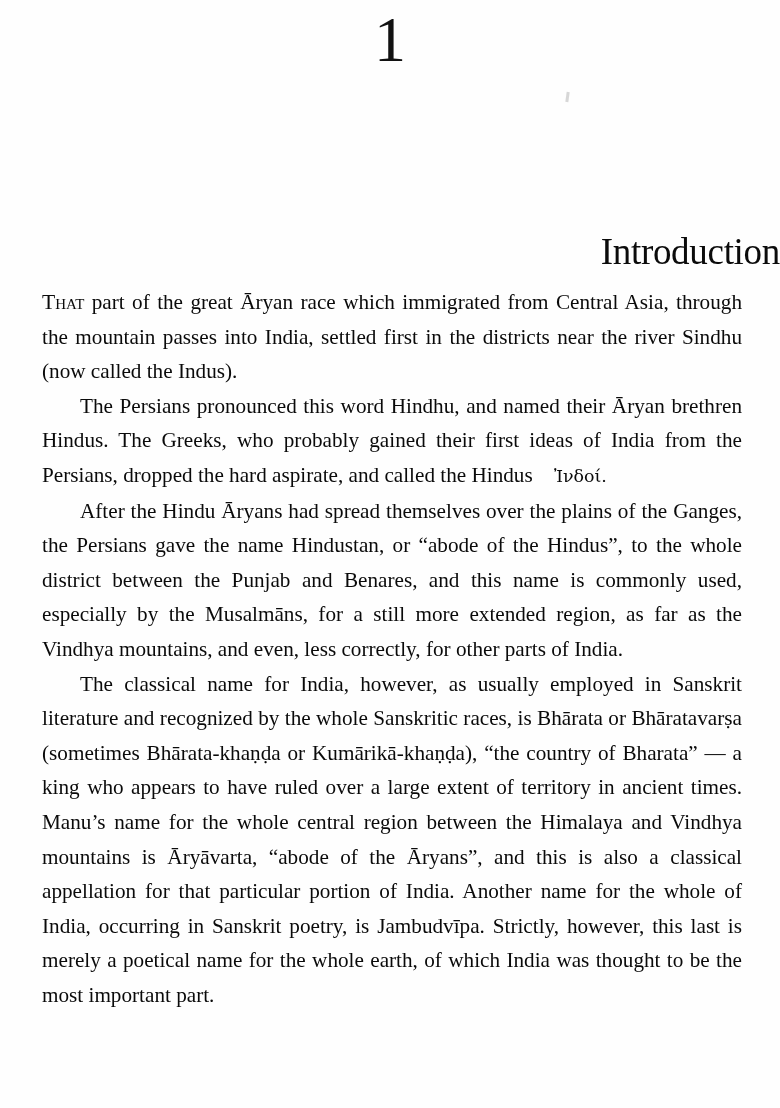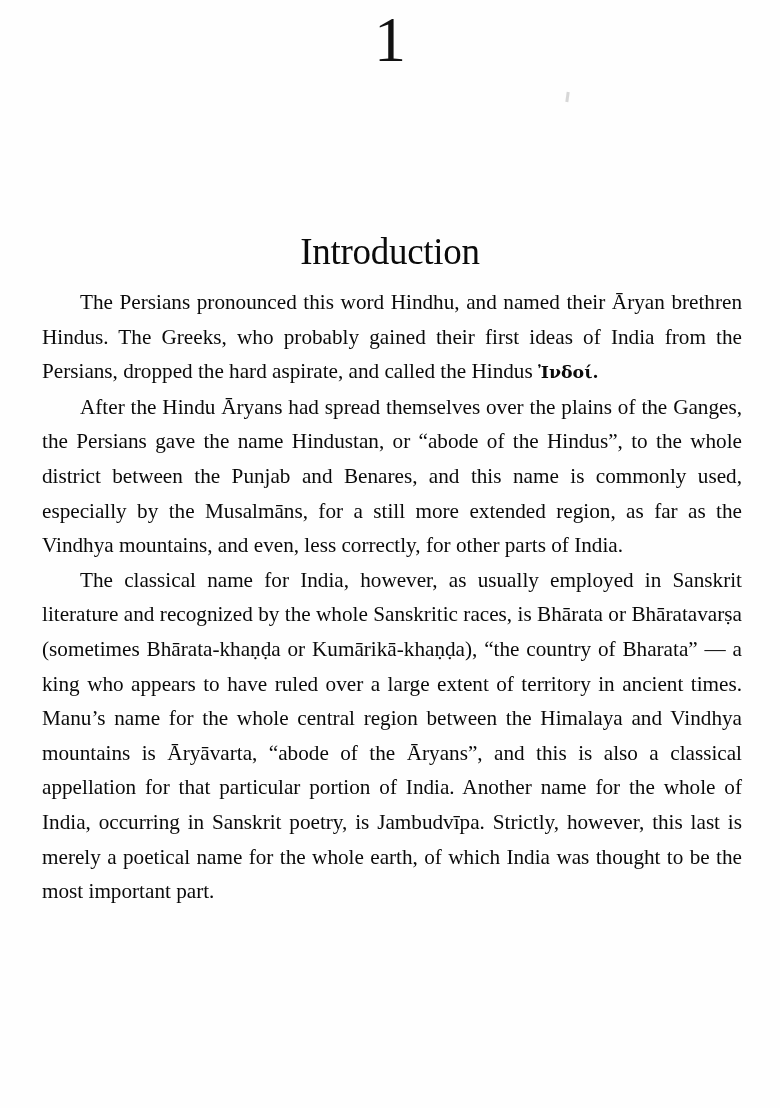--- a/index.html
+++ b/index.html
@@ -46,21 +46,21 @@
     background: #c9c9c9;
     opacity: 0.75;
     transform: rotate(8deg);
   }
 
   .chapter-title {
     position: absolute;
     top: 205px;
     left: 0;
     width: 780px;
-    text-align: center;
+    text-align: right;
     font-family: "Liberation Serif", "DejaVu Serif", serif;
     font-size: 37px;
     font-weight: 400;
     letter-spacing: -0.3px;
     color: #0b0b0b;
   }
 
   .body-text {
     position: absolute;
     top: 285px;
@@ -88,36 +88,38 @@
     font-variant: small-caps;
     font-size: 1.02em;
   }
 
   .it {
   }
 
   .greek {
     font-family: "DejaVu Serif", "Liberation Serif", serif;
     font-size: 0.82em;
-    font-weight: 700;
+    font-weight: 400;
+    margin-left: 16px;
   }
 </style>
 </head>
 <body>
 
 <div class="page">
 
   <div class="chapter-number">1</div>
 
   <div class="speck"></div>
 
   <h1 class="chapter-title">Introduction</h1>
 
   <div class="body-text">
 
+    <p class="first"><span class="smallcaps">That</span><span> part of the great Āryan race which immigrated from Central Asia, through the mountain passes into India, settled first in the districts near the river Sindhu (now called the Indus).</span></p>
 
     <p><span>The Persians pronounced this word Hindhu, and named their Āryan brethren Hindus. The Greeks, who probably gained their first ideas of India from the Persians, dropped the hard aspirate, and called the Hindus </span><span class="greek">Ἰνδοί.</span><span></span></p>
 
     <p><span>After the Hindu Āryans had spread  themselves over the plains of the Ganges, the Persians gave the name Hindustan, or “abode of the Hindus”, to the whole district between the Punjab and Benares, and this name is commonly used, especially by the Musalmāns, for a still more extended region, as far as the Vindhya mountains, and even, less correctly, for other parts of India.</span></p>
 
     <p><span id="para4-host"><span>The classical name for India, however, as usually employed in Sanskrit literature and recognized by the whole Sanskritic races, is </span><span class="it">Bhārata</span><span> or </span><span class="it">Bhāratavarṣa</span><span> (sometimes </span><span class="it">Bhārata-khaṇḍa</span><span> or </span><span class="it">Kumārikā-khaṇḍa</span><span>), “the country of Bharata” — a king who appears to have ruled over a large extent of territory in ancient times. Manu’s name for the whole central region between the Himalaya and Vindhya mountains is </span><span class="it">Āryāvarta,</span><span> “abode of the Āryans”, and this is also a classical appellation for that particular portion of India. Another name for the whole of India, occurring in Sanskrit poetry, is </span><span class="it">Jambudvīpa.</span><span> Strictly, however, this last is merely a poetical name for the whole earth, of which India was thought to be the most important part.</span></span></p>
 
   </div>
 
 </div>

